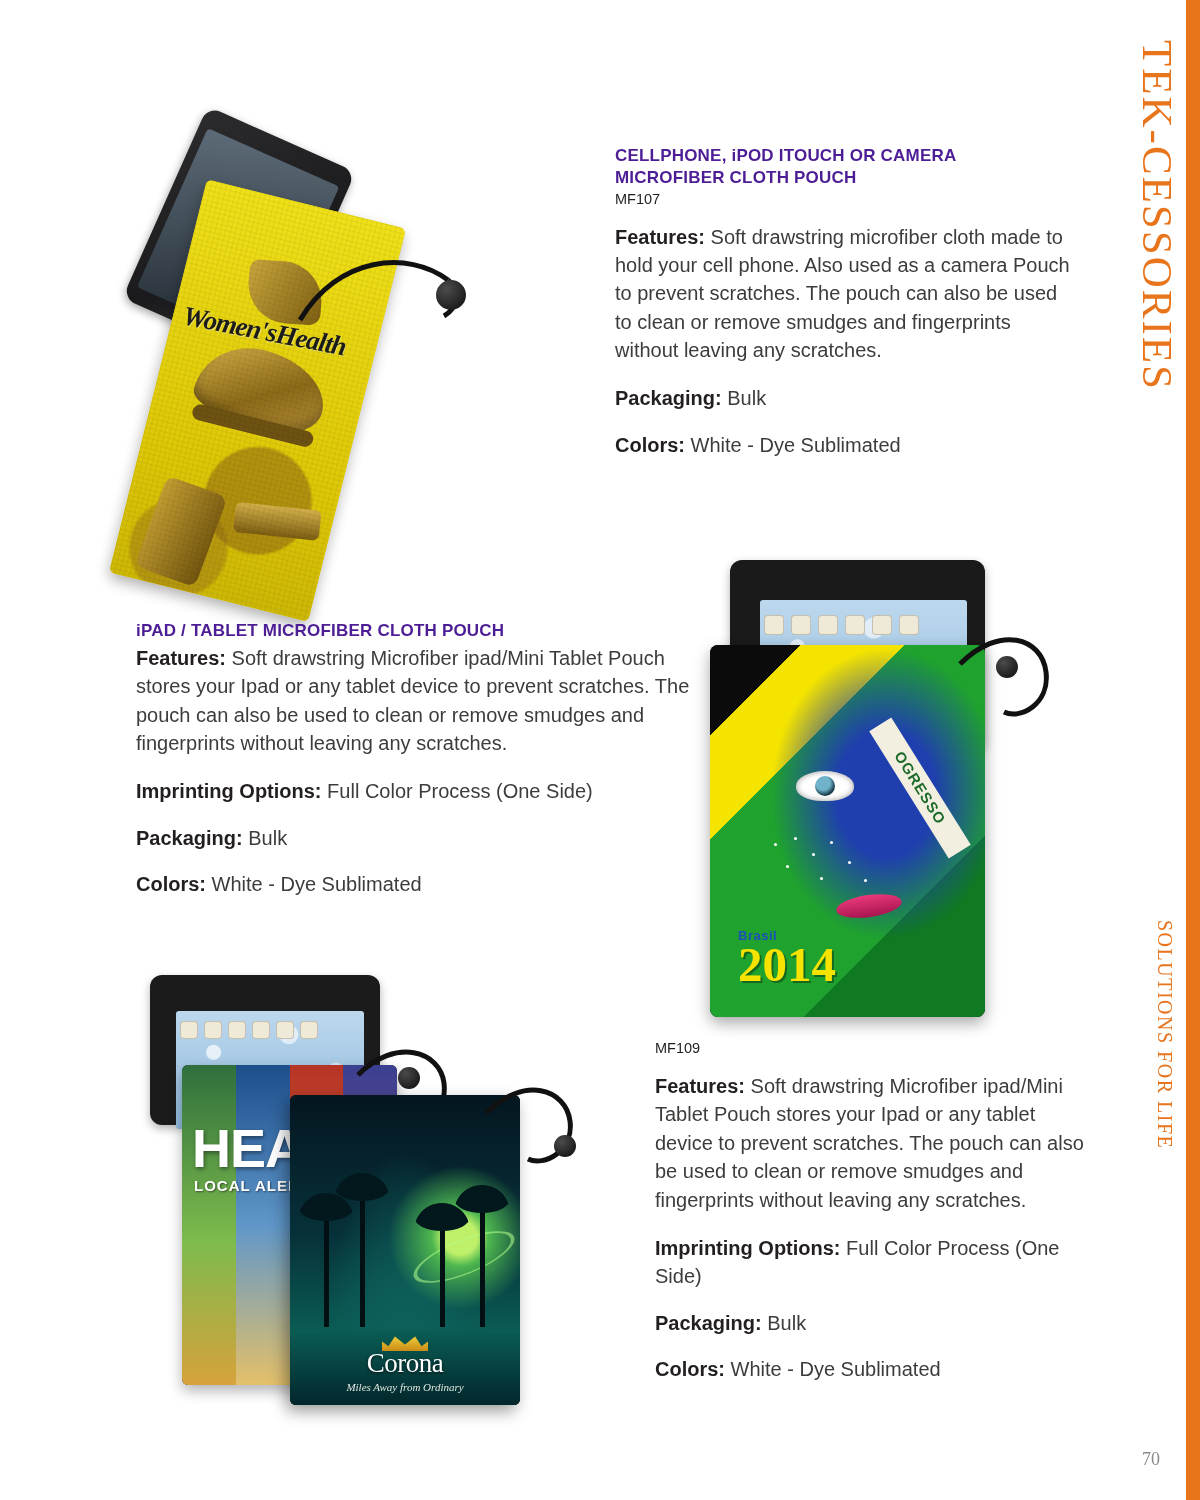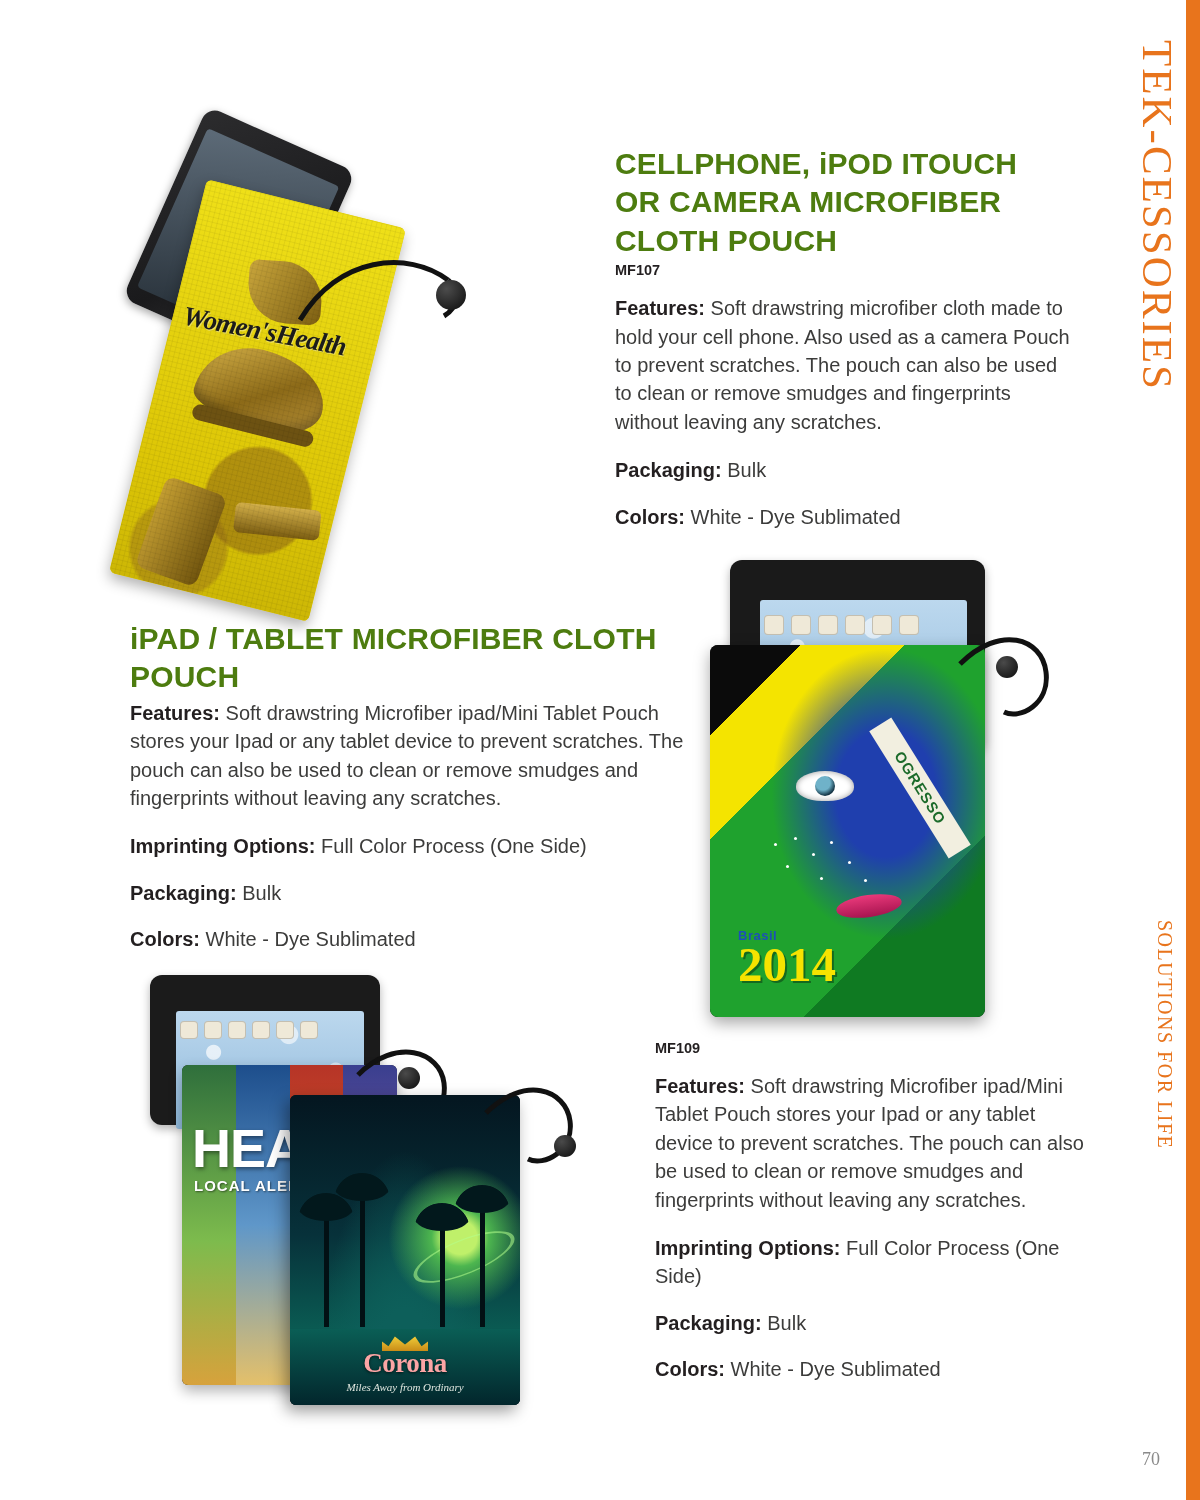--- a/index.html
+++ b/index.html
@@ -54,30 +54,30 @@
     right: 40px;
     bottom: 30px;
     color: #8a8a8a;
     font-size: 18px;
     font-family: "Liberation Serif", serif;
   }
 
   
   .block { position: absolute; }
   .prod-title {
-    font-size: 30px;
+    font-size: 17px;
     font-weight: bold;
-    color: #4d7c0f;
+    color: #4c1d95;
     letter-spacing: 0.2px;
     line-height: 1.28;
     margin: 0 0 2px 0;
   }
   .prod-sku {
     font-size: 14.5px;
-    font-weight: bold;
+    font-weight: normal;
     color: #231f20;
     margin: 0 0 16px 0;
   }
   .spec { font-size: 20px; color: #3c3c3b; line-height: 1.42; margin: 0 0 18px 0; }
   .spec b { color: #231f20; }
   .spec.features { margin-bottom: 20px; }
 
   
   .art { position: absolute; }
 
@@ -370,23 +370,23 @@
     border-radius: 50%;
   }
   .p3 .pouch-corona .water {
     position: absolute; left: 0; right: 0; bottom: 0; height: 76px;
     background: linear-gradient(#0a5e55,#02262c);
   }
   .p3 .pouch-corona .brand {
     position: absolute; left: 0; right: 0; bottom: 26px;
     text-align: center;
     font-family: "Liberation Serif", serif;
-    font-weight: bold;
+    font-weight: normal;
     font-size: 27px;
-    color: #fca5a5;
+    color: #ffffff;
     letter-spacing: -.5px;
     text-shadow: 0 1px 3px rgba(0,0,0,.7);
   }
   .p3 .pouch-corona .tag {
     position: absolute; left: 0; right: 0; bottom: 12px;
     text-align: center;
     font-family: "Liberation Serif", serif;
     font-style: italic;
     font-size: 11px;
     color: #dfe6df;
@@ -442,21 +442,21 @@
   <p class="spec">
     <b>Packaging:</b>
     <span>Bulk</span>
   </p>
   <p class="spec">
     <b>Colors:</b>
     <span>White - Dye Sublimated</span>
   </p>
 </div>
 
-<div class="block" style="left:130px; top:620px; width:560px;">
+<div class="block" style="left:136px; top:620px; width:560px;">
   <h2 class="prod-title">iPAD / TABLET MICROFIBER CLOTH POUCH</h2>
   <p class="spec features">
     <b>Features:</b>
     <span>Soft drawstring Microfiber ipad/Mini Tablet Pouch stores your Ipad or any tablet device to prevent scratches. The pouch can also be used to clean or remove smudges and fingerprints without leaving any scratches.</span>
   </p>
   <p class="spec">
     <b>Imprinting Options:</b>
     <span>Full Color Process (One Side)</span>
   </p>
   <p class="spec">

